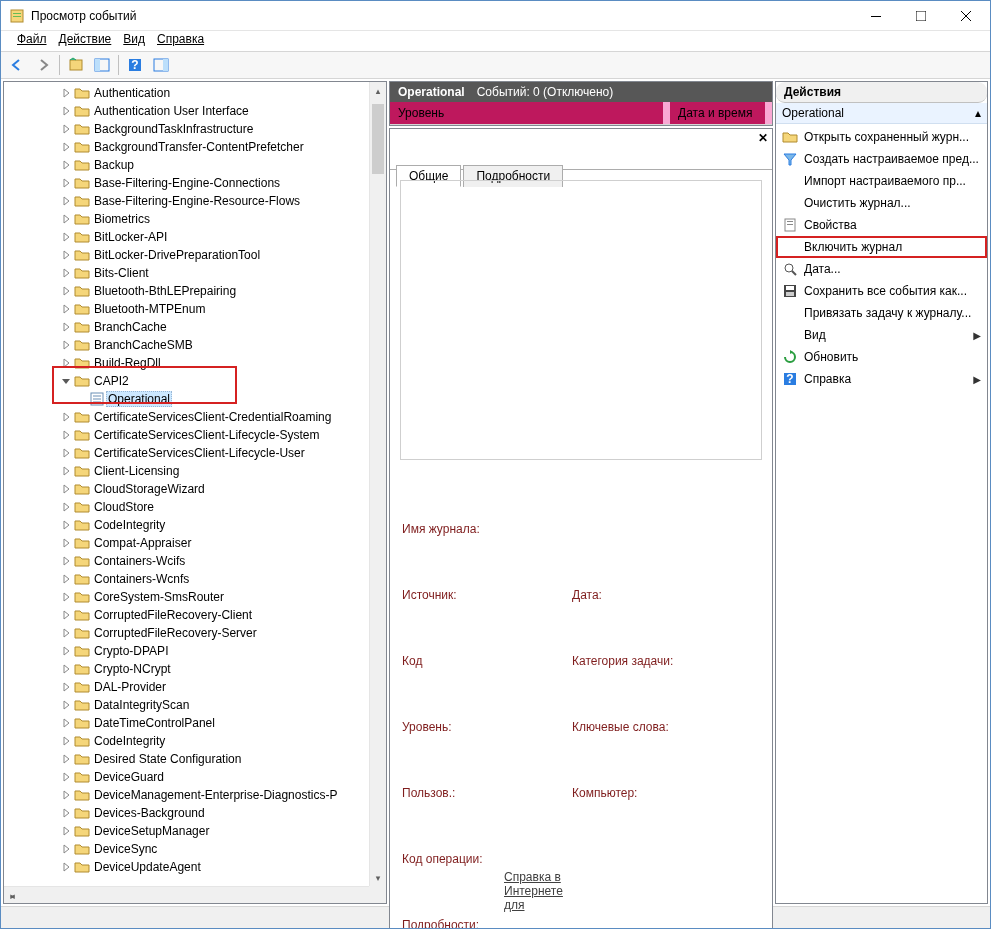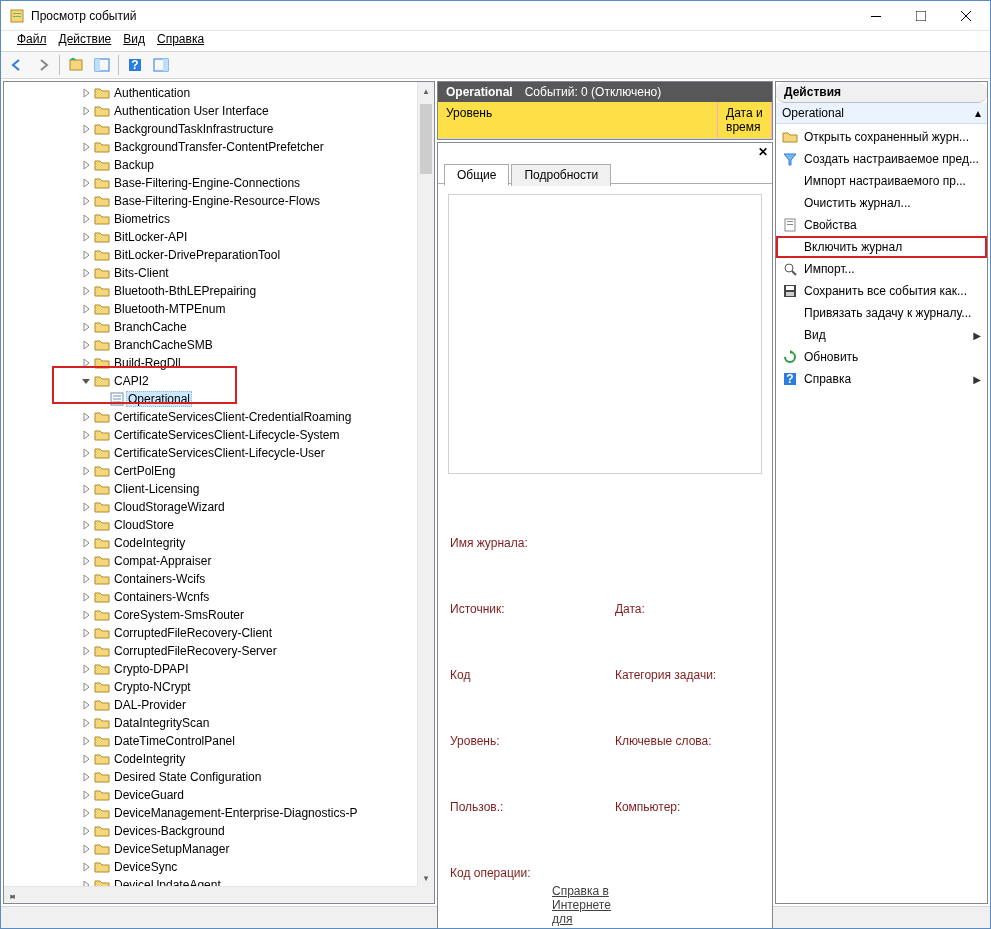--- a/index.html
+++ b/index.html
@@ -17,21 +17,21 @@
 .menu-item { padding: 1px 6px; }
 .menu-item .u { text-decoration: underline; }
 
 
 .toolbar { height: 28px; border-top: 1px solid #d6d6d6; border-bottom: 1px solid #d6d6d6; background: #f7f7f7; display: flex; align-items: center; padding: 0 4px; gap: 2px; }
 .tool-btn { width: 24px; height: 22px; display: flex; align-items: center; justify-content: center; border: 1px solid transparent; }
 .tool-sep { width: 1px; height: 20px; background: #c0c0c0; margin: 0 2px; }
 
 
 .main { flex: 1; display: flex; min-height: 0; padding: 2px; gap: 2px; }
-.tree-pane { width: 432px; border: 1px solid #828790; background: #fff; overflow: auto; position: relative; padding-left: 20px; }
+.tree-pane { width: 384px; border: 1px solid #828790; background: #fff; overflow: auto; position: relative; }
 .center-pane { flex: 1; display: flex; flex-direction: column; min-width: 0; gap: 2px; }
 .actions-pane { width: 213px; border: 1px solid #828790; background: #fff; display: flex; flex-direction: column; }
 
 
 .tree { padding: 2px 0 2px 0; white-space: nowrap; }
 .tree-row { display: flex; align-items: center; height: 18px; padding-left: 0; }
 .tree-row .expander { width: 16px; display: inline-flex; justify-content: center; align-items: center; color: #666; font-size: 10px; }
 .tree-row .folder-icon { width: 16px; height: 16px; display: inline-flex; align-items: center; justify-content: center; margin-right: 2px; }
 .tree-row .label { padding: 0 2px; }
 .tree-row.selected .label { background: #cce8ff; border: 1px dotted #99b7d6; padding: 0 1px; }
@@ -45,28 +45,28 @@
 .scroll-x-fake { position: absolute; left: 0; right: 17px; bottom: 0; height: 17px; background: #f0f0f0; border-top: 1px solid #e5e5e5; }
 .scroll-corner { position: absolute; right: 0; bottom: 0; width: 17px; height: 17px; background: #f0f0f0; }
 .scroll-thumb-y { position: absolute; left: 2px; right: 2px; top: 22px; height: 70px; background: #cdcdcd; }
 .scroll-arrow { position: absolute; left: 0; right: 0; height: 17px; display: flex; align-items: center; justify-content: center; color: #606060; font-size: 9px; }
 
 
 .events-box { border: 1px solid #828790; background: #fff; display: flex; flex-direction: column; height: 218px; }
 .events-header { background: #575757; color: #fff; padding: 3px 8px; display: flex; gap: 12px; font-size: 12px; }
 .events-header .bold { font-weight: 600; }
 .events-cols { display: flex; border-bottom: 1px solid #d6d6d6; background: #fff; }
-.events-col { padding: 4px 8px; border-right: 1px solid #f9a8d4; background: #fde047; }
+.events-col { padding: 4px 8px; border-right: 7px solid #f9a8d4; background: #be185d; }
 .events-body { flex: 1; overflow: auto; position: relative; }
 
 
 .detail-box { border: 1px solid #828790; background: #fff; flex: 1; position: relative; display: flex; flex-direction: column; }
 .detail-close { position: absolute; right: 4px; top: 2px; font-weight: bold; cursor: default; }
 .tabs { display: flex; padding: 18px 6px 0 6px; border-bottom: 1px solid #acacac; }
-.tab { border: 1px solid #acacac; border-bottom: none; background: #fff; padding: 3px 12px; margin-right: 2px; position: relative; top: 3px; }
+.tab { border: 1px solid #acacac; border-bottom: none; background: #fff; padding: 3px 12px; margin-right: 2px; position: relative; top: 18px; }
 .tab.active { background: #fff; border-bottom: 1px solid #fff; }
 .tab.inactive { background: #f0f0f0; }
 .detail-content { flex: 1; padding: 10px; overflow: auto; position: relative; display: flex; flex-direction: column;}
 .detail-grey { border: 1px solid #cfcfcf; flex: 1; margin-bottom: 10px; min-height: 280px; }
 .detail-fields { display: grid; grid-template-columns: 98px 1fr 120px 1fr; row-gap: 4px; column-gap: 4px; padding: 4px 2px; }
 .detail-fields .lbl { color: #7f1d1d; margin-top: 48px; }
 .detail-link { color: #404040; text-decoration: underline; }
 
 
 .actions-header { background: #f0f0f0; border-bottom: 1px solid #c0c0c0; padding: 3px 8px; font-weight: 600; border-radius: 9px; }
@@ -441,33 +441,20 @@
           <span class="expander">
             <svg width="10" height="10">
               <path d="M3 1 L8 5 L3 9 Z" fill="none" stroke="#888"></path>
             </svg>
           </span>
           <span class="folder-icon">
             <svg width="16" height="16">
               <path d="M1 4 L6 4 L8 6 L15 6 L15 13 L1 13 Z" fill="#f5d67a" stroke="#b08b2f"></path>
             </svg>
           </span>
-          <span class="label">CertPolEng</span>
-        </div>
-        <div class="tree-row indent-0">
-          <span class="expander">
-            <svg width="10" height="10">
-              <path d="M3 1 L8 5 L3 9 Z" fill="none" stroke="#888"></path>
-            </svg>
-          </span>
-          <span class="folder-icon">
-            <svg width="16" height="16">
-              <path d="M1 4 L6 4 L8 6 L15 6 L15 13 L1 13 Z" fill="#f5d67a" stroke="#b08b2f"></path>
-            </svg>
-          </span>
           <span class="label">Client-Licensing</span>
         </div>
         <div class="tree-row indent-0">
           <span class="expander">
             <svg width="10" height="10">
               <path d="M3 1 L8 5 L3 9 Z" fill="none" stroke="#888"></path>
             </svg>
           </span>
           <span class="folder-icon">
             <svg width="16" height="16">
@@ -874,21 +861,21 @@
         <span class="action-icon"></span>
         <span>Включить журнал</span>
       </div>
       <div class="action-row">
         <span class="action-icon">
             <svg width="16" height="16">
               <circle cx="7" cy="7" r="4" fill="none" stroke="#555"></circle>
               <line x1="10" y1="10" x2="14" y2="14" stroke="#555" stroke-width="2"></line>
             </svg>
           </span>
-        <span>Импорт...</span>
+        <span>Дата...</span>
       </div>
       <div class="action-row">
         <span class="action-icon">
             <svg width="16" height="16">
               <rect x="2" y="2" width="12" height="12" fill="#444"></rect>
               <rect x="4" y="3" width="8" height="4" fill="#fff"></rect>
               <rect x="4" y="9" width="8" height="4" fill="#ccc"></rect>
             </svg>
           </span>
         <span>Сохранить все события как...</span>

